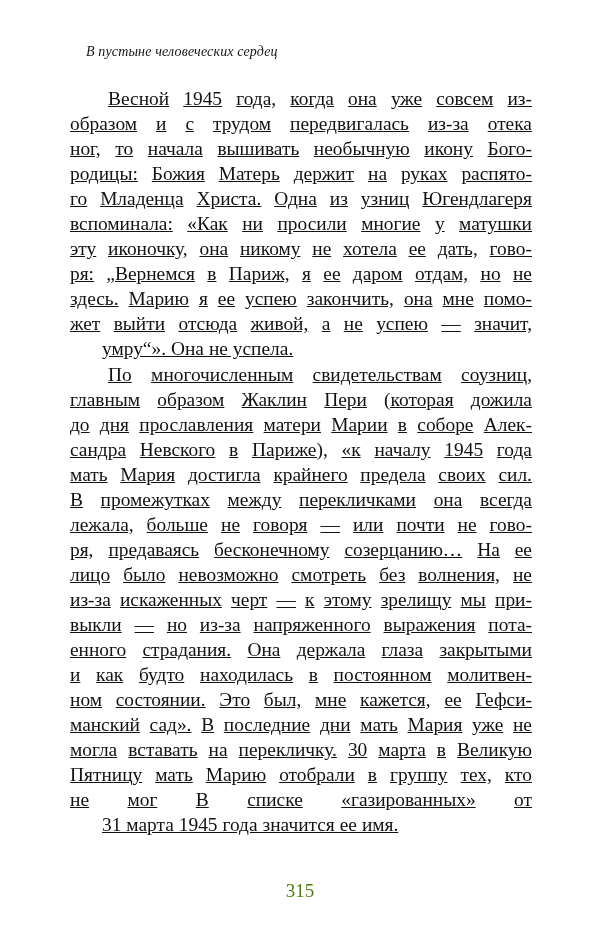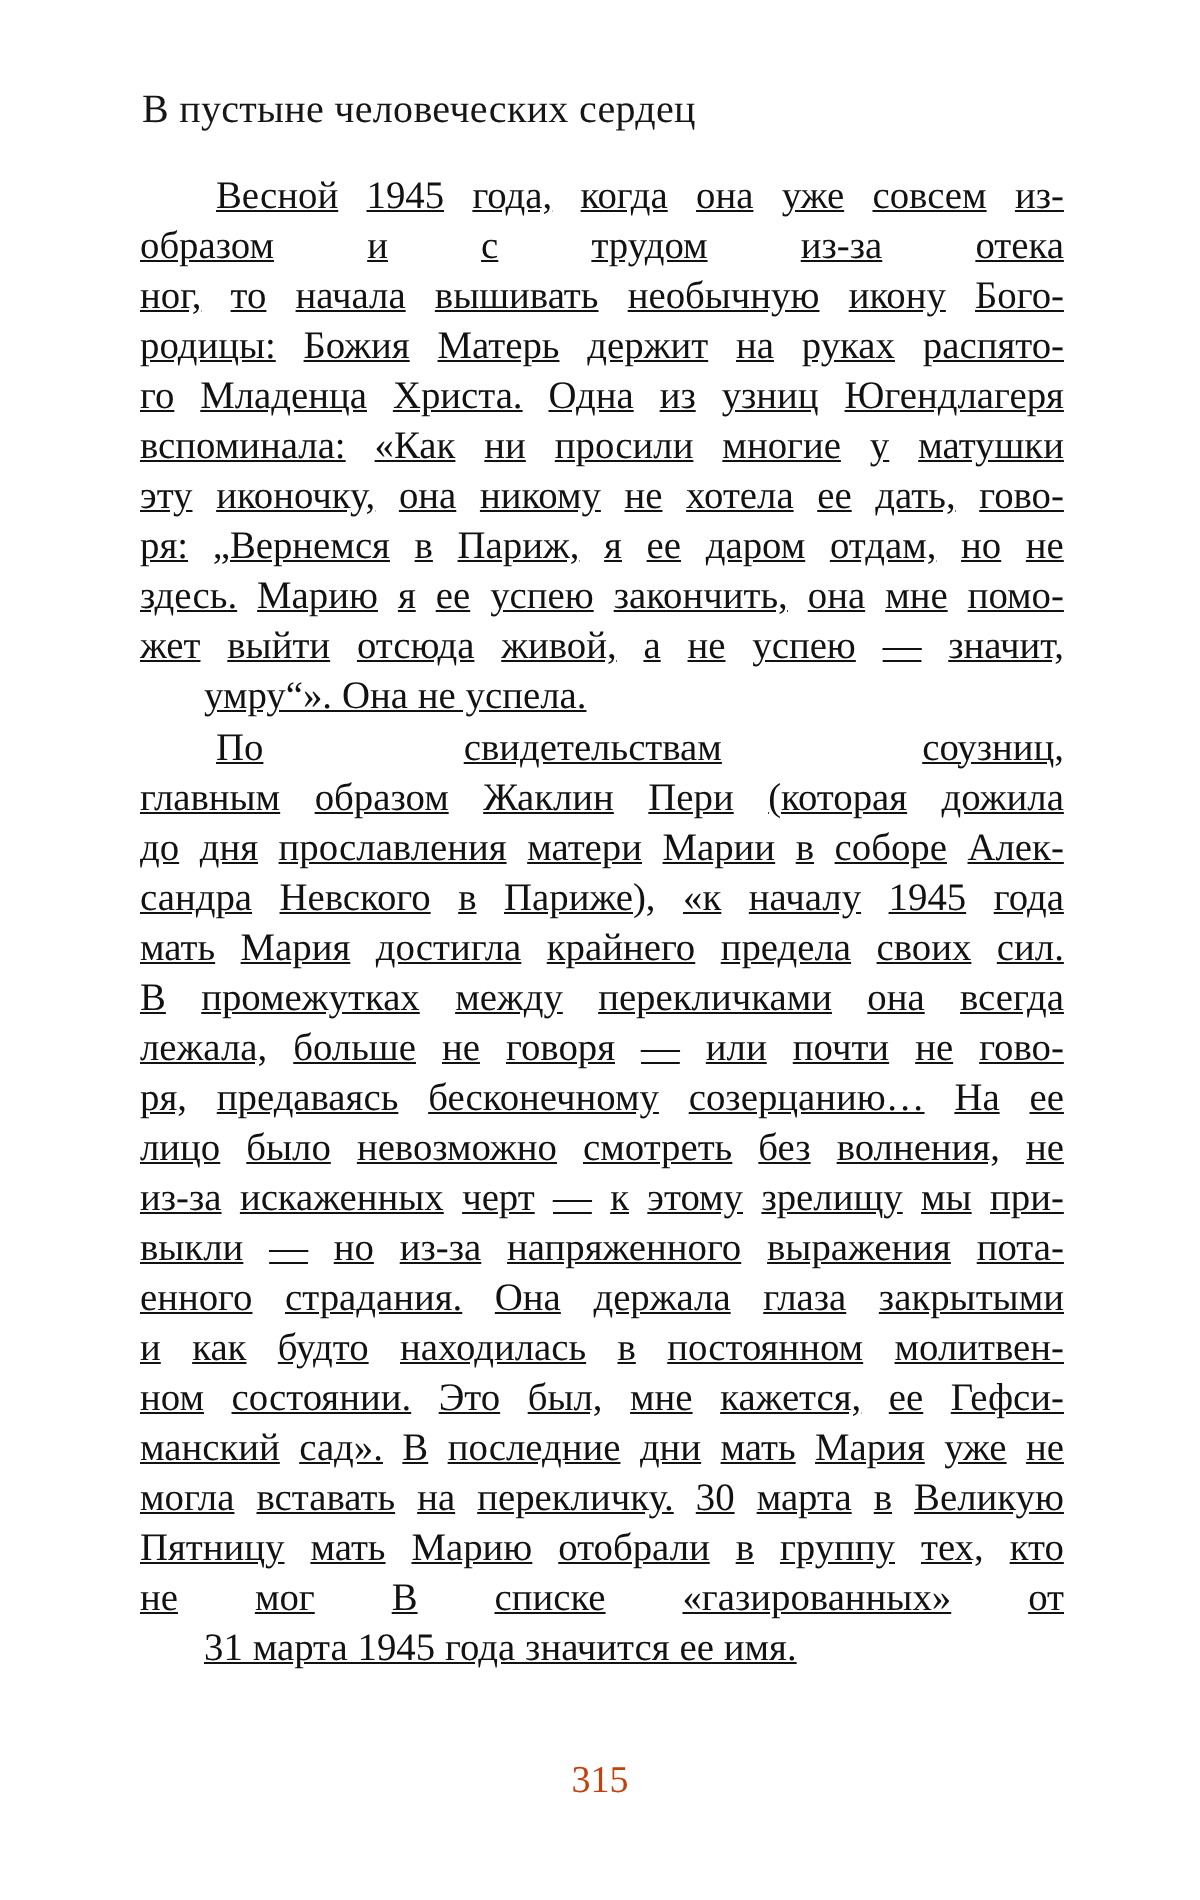--- a/index.html
+++ b/index.html
@@ -15,24 +15,25 @@
     overflow: hidden;
   }
   .page {
     position: relative;
     width: 600px;
     height: 950px;
     box-sizing: border-box;
   }
   .running-head {
     position: absolute;
-    left: 71px;
+    left: 86px;
     top: 44px;
     width: 460px;
-    font-size: 20px;
+    font-style: italic;
+    font-size: 14px;
     letter-spacing: 0.15px;
     color: #161616;
     white-space: nowrap;
   }
   .text-block {
     position: absolute;
     left: 70px;
     top: 86px;
     width: 462px;
   }
@@ -67,21 +68,21 @@
     display: block;
     margin-left: 32px;
   }
   .folio {
     position: absolute;
     left: 0;
     top: 880px;
     width: 600px;
     text-align: center;
     font-size: 19px;
-    color: #c2410c;
+    color: #4d7c0f;
   }
 </style>
 </head>
 <body>
 
 <div class="page">
 
   <div class="running-head">В пустыне человеческих сердец</div>
 
   <div class="text-block">
@@ -94,20 +95,21 @@
           <span>она</span>
           <span>уже</span>
           <span>совсем</span>
           <span>из-</span>
         </span>
         <span class="line justified">
           <span>образом</span>
           <span>и</span>
           <span>с</span>
           <span>трудом</span>
+          <span>передвигалась</span>
           <span>из-за</span>
           <span>отека</span>
         </span>
         <span class="line justified">
           <span>ног,</span>
           <span>то</span>
           <span>начала</span>
           <span>вышивать</span>
           <span>необычную</span>
           <span>икону</span>
@@ -183,20 +185,21 @@
           <span>не</span>
           <span>успею</span>
           <span>—</span>
           <span>значит,</span>
         </span>
         <span class="line last">умру“». Она не успела.</span>
       </p>
     <p class="para">
         <span class="line justified">
           <span><span class="indent"></span>По</span>
+          <span>многочисленным</span>
           <span>свидетельствам</span>
           <span>соузниц,</span>
         </span>
         <span class="line justified">
           <span>главным</span>
           <span>образом</span>
           <span>Жаклин</span>
           <span>Пери</span>
           <span>(которая</span>
           <span>дожила</span>

